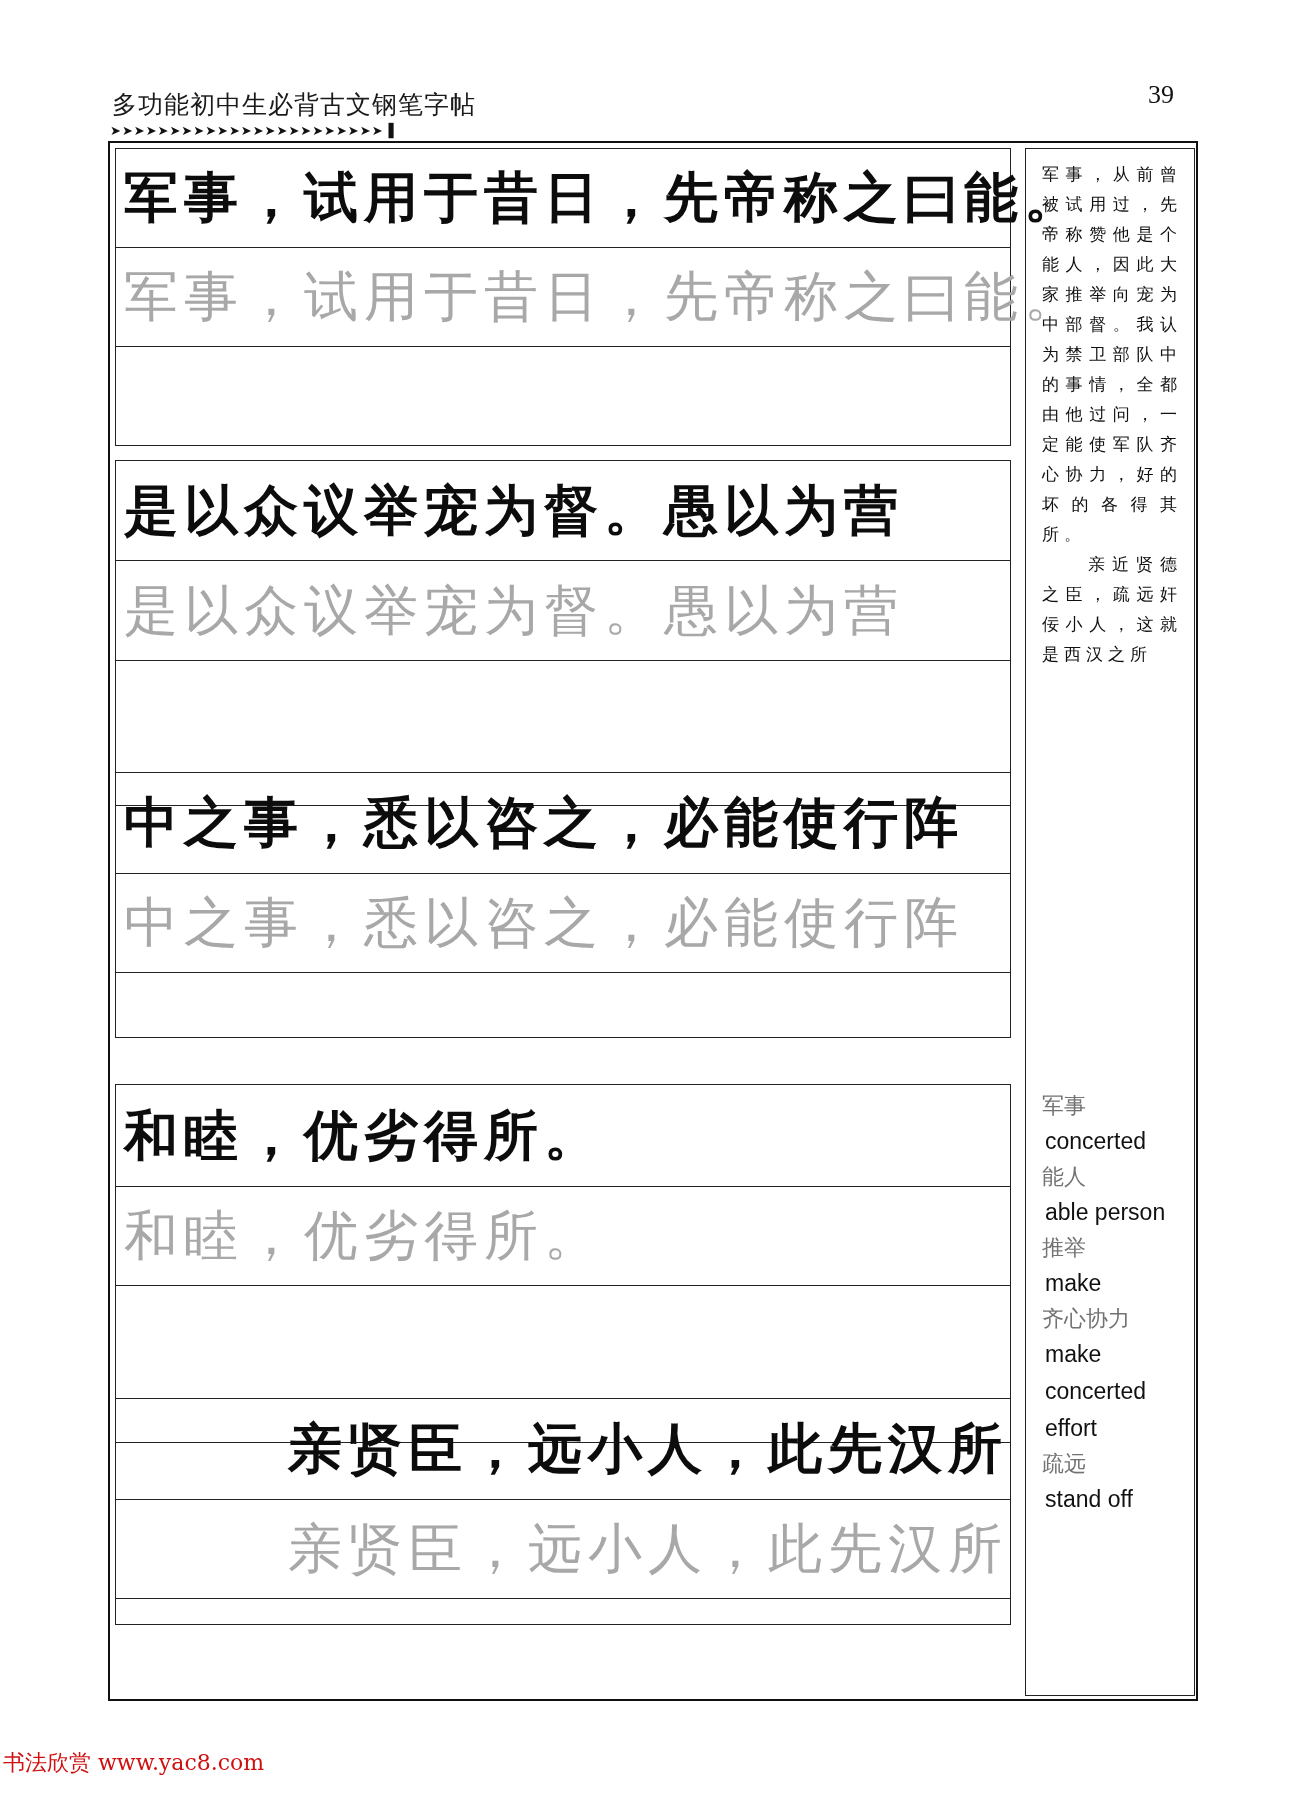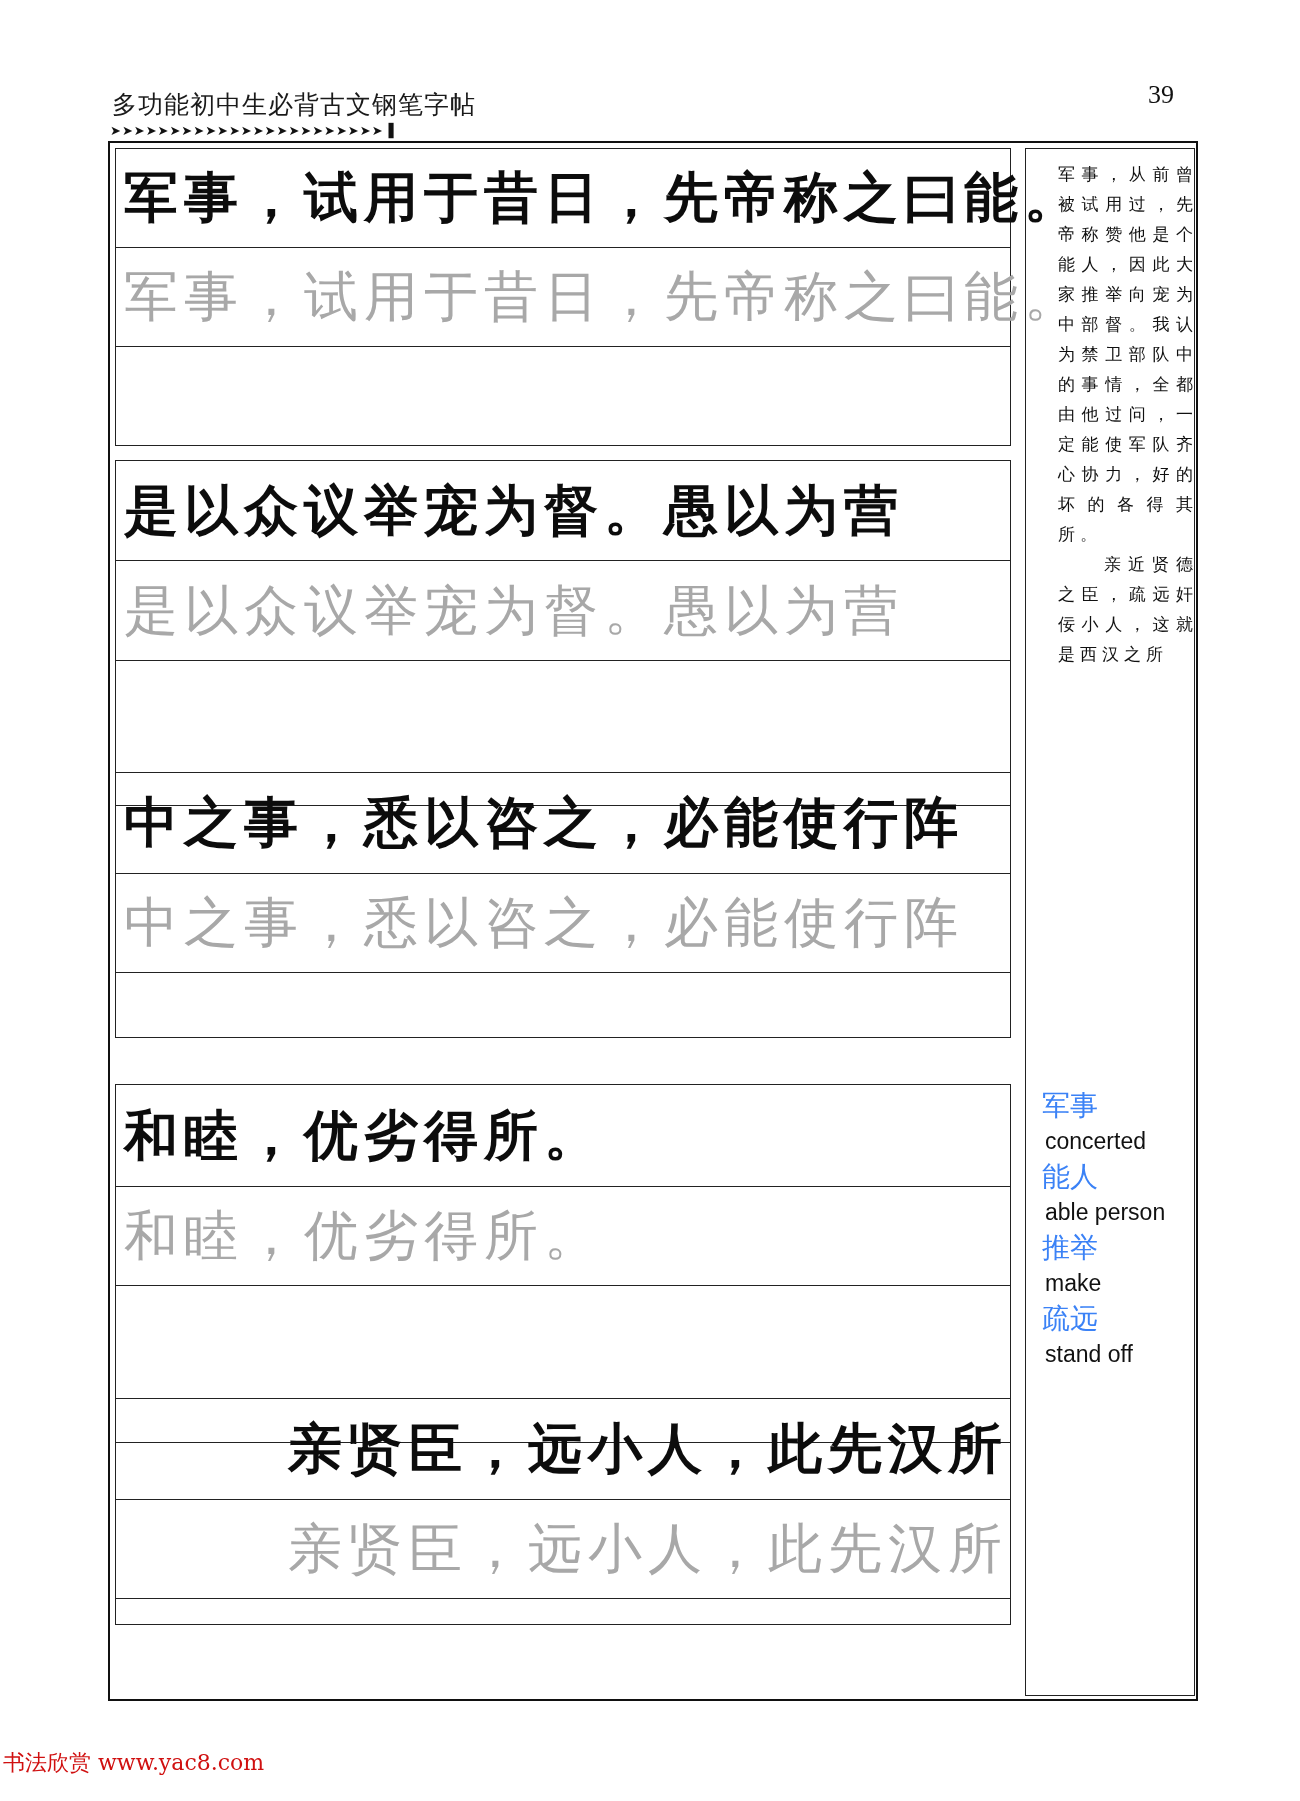--- a/index.html
+++ b/index.html
@@ -17,28 +17,28 @@
   .row { position: absolute; left: 0; right: 0; box-sizing: border-box; }
   .row + .row { border-top: 1.5px solid #222; }
   .row-text { position: absolute; left: 8px; right: 4px; top: 50%; transform: translateY(-50%);
          font-size: 54px; white-space: nowrap; letter-spacing: 6px;
          font-family: "DejaVu Serif", serif; }
   .row-text.model { color: #0c0c0c; font-weight: bold; }
   .row-text.trace { color: #a8a8a8; }
   .row-text.indent { left: 172px; }
   .sidebar { position: absolute; left: 1025px; top: 148px; width: 170px; height: 1548px;
          border: 1.5px solid #222; box-sizing: border-box; }
-  .translation { position: absolute; left: 32px; top: 10px; width: 140px;
+  .translation { position: absolute; left: 16px; top: 10px; width: 140px;
          font-size: 17px; line-height: 30px; letter-spacing: 5px; color: #111;
          font-family: "DejaVu Serif", serif; text-align: justify; }
   .translation p { margin: 0; }
   .translation .indent { text-indent: 46px; }
   .vocab { position: absolute; left: 16px; top: 940px; width: 150px;
          font-family: "Liberation Sans", sans-serif; }
-  .vocab .cn { font-size: 28px; color: #3b82f6; line-height: 34px; font-family: "DejaVu Sans", sans-serif; font-weight: 300; }
+  .vocab .cn { font-size: 22px; color: #737373; line-height: 34px; font-family: "DejaVu Sans", sans-serif; font-weight: 300; }
   .vocab .en { font-size: 23px; color: #111; line-height: 37px; padding-left: 3px; }
   .watermark { position: absolute; left: 3px; top: 1748px; font-size: 22px; color: #d01010;
          font-family: "DejaVu Serif", serif; white-space: nowrap; }
 </style>
 </head>
 <body>
 
 <div>
   <div class="header-title">多功能初中生必背古文钢笔字帖</div>
   <div class="header-arrows">➤➤➤➤➤➤➤➤➤➤➤➤➤➤➤➤➤➤➤➤➤➤➤▐</div>
@@ -109,19 +109,23 @@
     </div>
     <div>
       <div class="cn">能人</div>
       <div class="en">able person</div>
     </div>
     <div>
       <div class="cn">推举</div>
       <div class="en">make</div>
     </div>
     <div>
+      <div class="cn">齐心协力</div>
+      <div class="en" style="width:120px;">make concerted effort</div>
+    </div>
+    <div>
       <div class="cn">疏远</div>
       <div class="en">stand off</div>
     </div>
   </div>
 </div>
 
 <div class="watermark">书法欣赏 www.yac8.com</div>
 
 </body></html>

